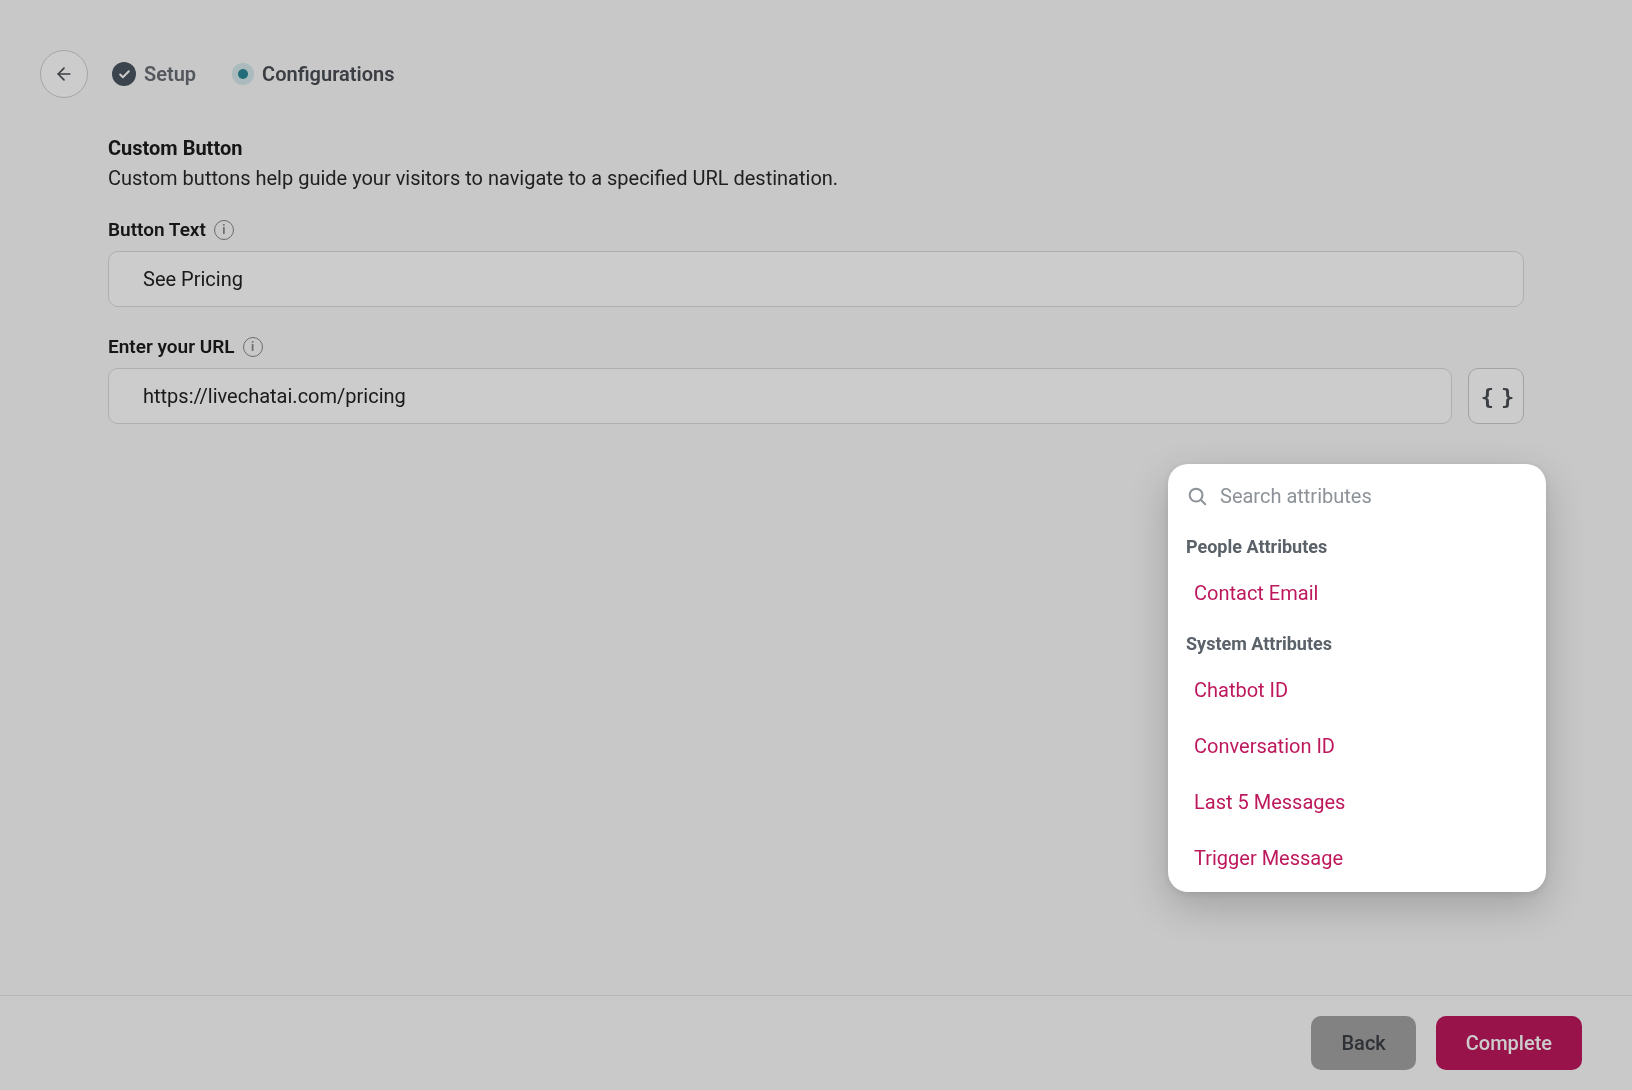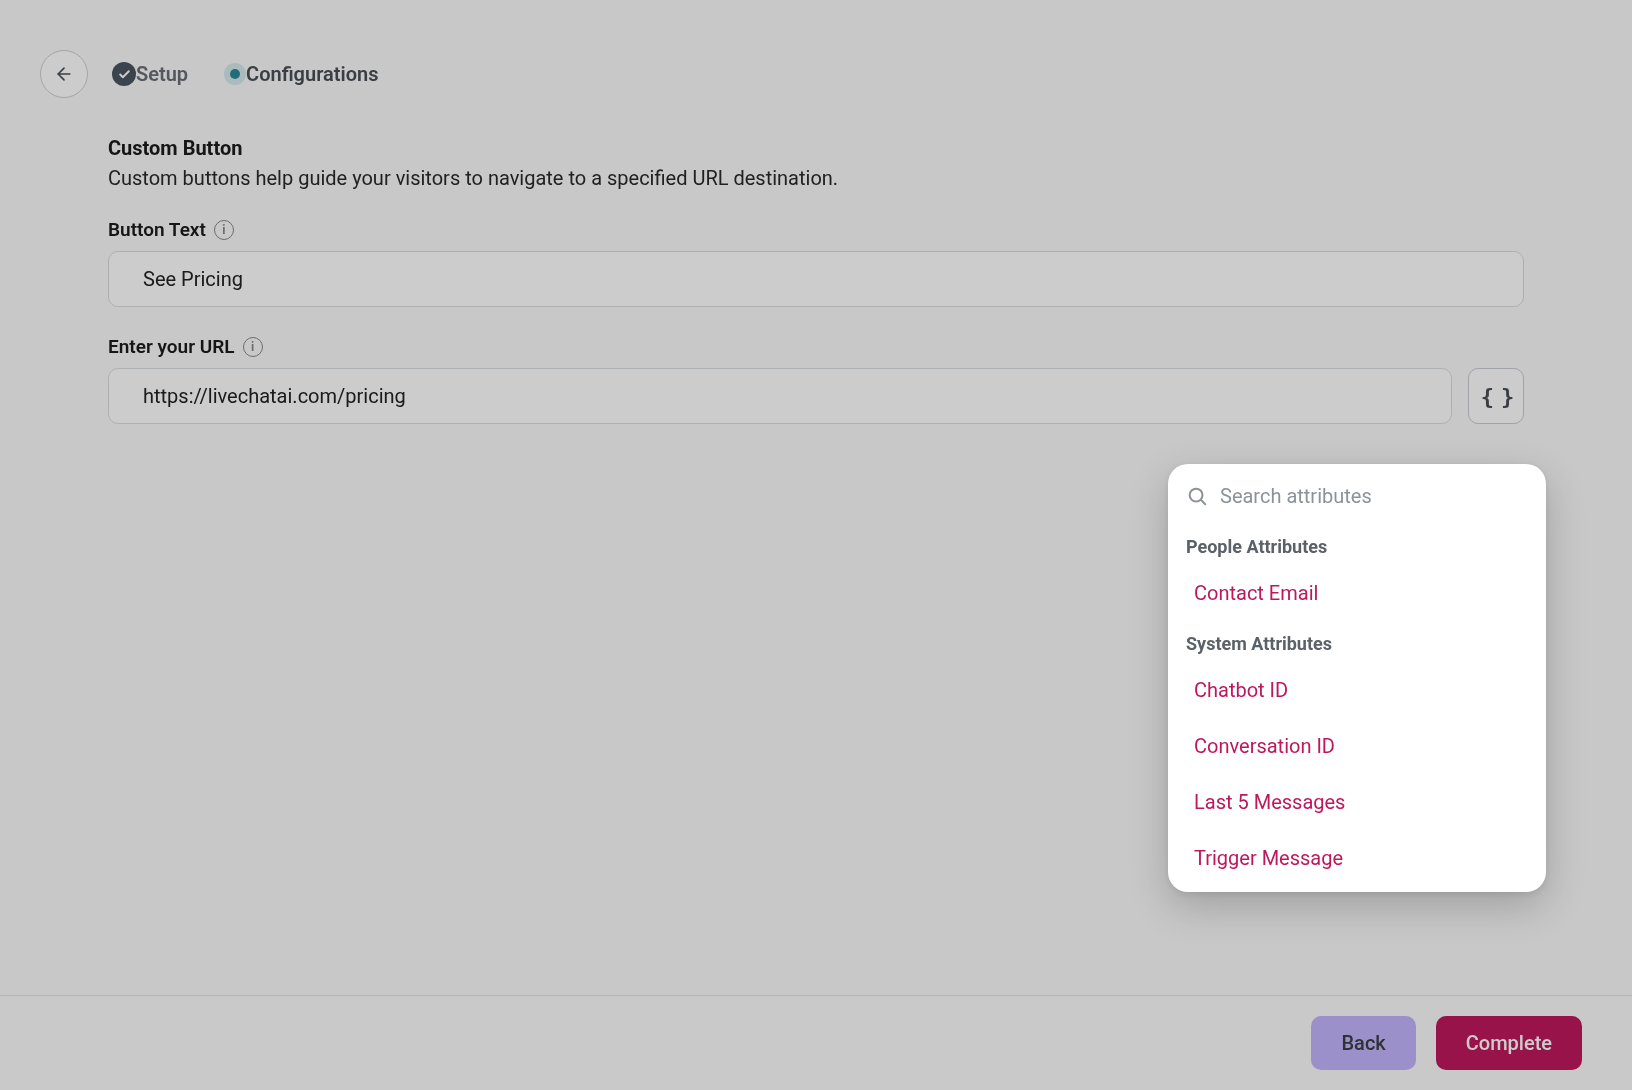--- a/index.html
+++ b/index.html
@@ -40,21 +40,21 @@
       cursor: pointer;
     }
     .steps {
       display: flex;
       align-items: center;
       gap: 36px;
     }
     .step {
       display: flex;
       align-items: center;
-      gap: 0;
+      gap: 8px;
       font-size: 20px;
       font-weight: 600;
     }
     .step-done {
       color: #6a6f76;
     }
     .step-current {
       color: #4a4f56;
     }
     .step-icon-done {
@@ -219,21 +219,21 @@
       border-radius: 10px;
       padding: 0 30px;
       font-size: 20px;
       font-weight: 500;
       cursor: pointer;
       border: none;
       display: flex;
       align-items: center;
     }
     .btn-secondary {
-      background: #c4b5fd;
+      background: #a3a3a3;
       color: #3a3f45;
     }
     .btn-primary {
       background: #be185d;
       color: #fff;
     }
   </style>
 </head>
 <body>
 

